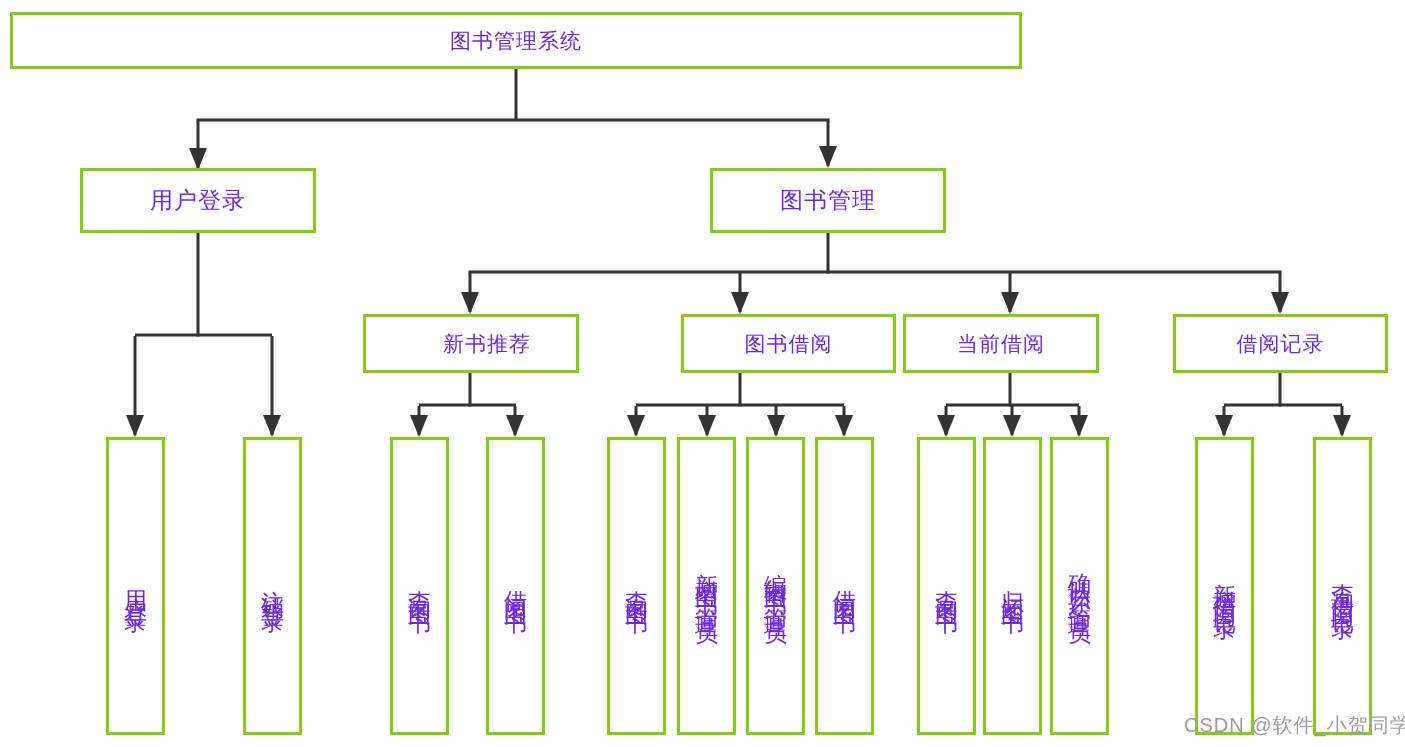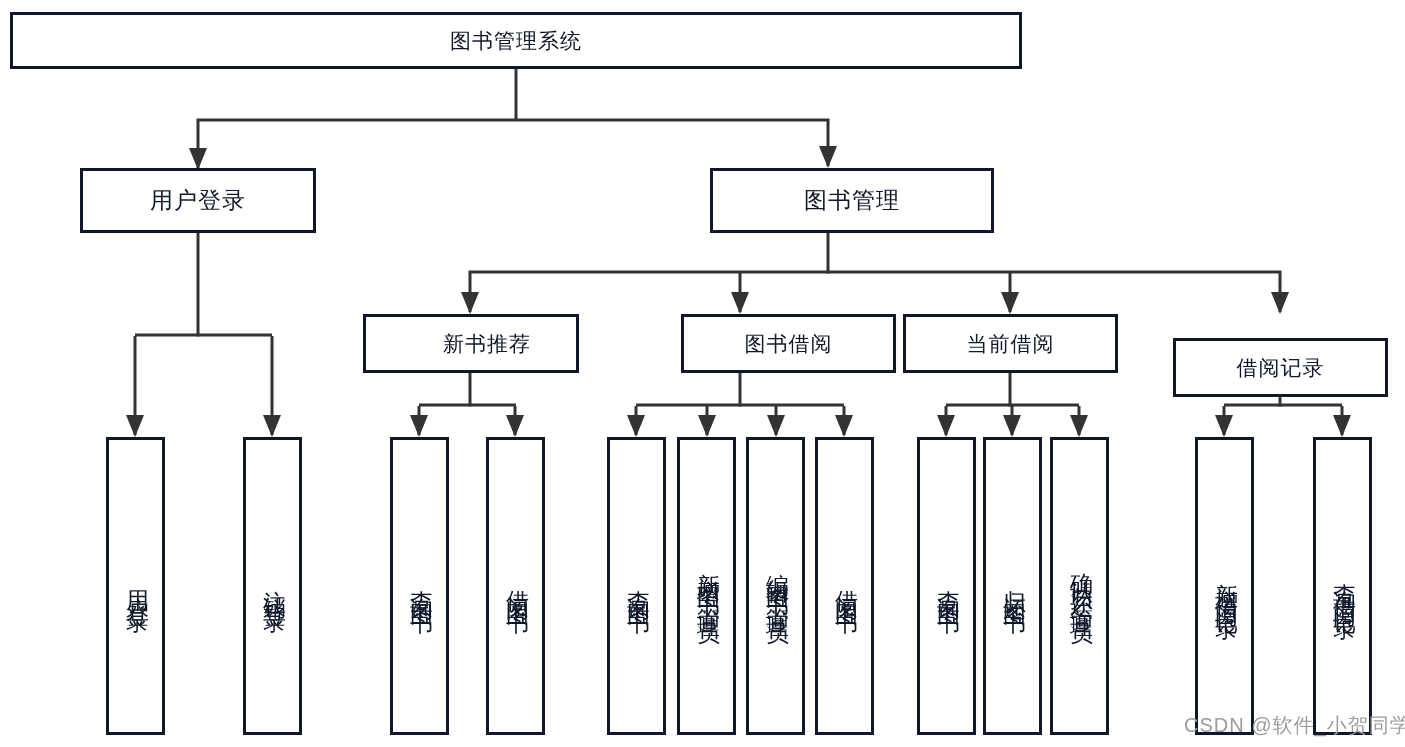--- a/index.html
+++ b/index.html
@@ -14,52 +14,51 @@
   }
   .wires {
     position: absolute;
     left: 0; top: 0;
     width: 1405px; height: 747px;
     pointer-events: none;
   }
   .node {
     position: absolute;
     box-sizing: border-box;
-    border: 3px solid #0f172a;
+    border: 3px solid #84cc16;
     background: #ffffff;
     display: flex;
     align-items: center;
     justify-content: center;
     text-align: center;
-    color: #0f172a;
-    font-family: Liberation Mono, monospace;
+    color: #6d28d9;
   }
   .h1 { font-size: 21px; letter-spacing: 1px; }
   .h2 { font-size: 23px; letter-spacing: 1px; }
   .h3 { font-size: 21px; letter-spacing: 1px; }
   .leaf {
     top: 437px;
     width: 59px;
     height: 298px;
     writing-mode: vertical-rl;
     text-orientation: mixed;
     font-size: 23px;
     letter-spacing: 7px;
     line-height: 1;
   }
   
   #n-root   { left: 10px;  top: 12px;  width: 1012px; height: 57px; }
   
   #n-login  { left: 80px;  top: 168px; width: 236px;  height: 65px; }
-  #n-mgmt   { left: 710px; top: 168px; width: 284px;  height: 65px; }
+  #n-mgmt   { left: 710px; top: 168px; width: 236px;  height: 65px; }
   
   #g-newbook { left: 363px;  top: 314px; width: 216px; height: 59px; padding-left: 32px; }
   #g-borrow  { left: 633px;  top: 314px; width: 215px; height: 59px; margin-left: 48px; }
-  #g-current { left: 903px;  top: 314px; width: 215px; height: 59px; }
-  #g-records { left: 1173px; top: 314px; width: 215px; height: 59px; margin-top: 24px; }
+  #g-current { left: 903px;  top: 314px; width: 196px; height: 59px; }
+  #g-records { left: 1173px; top: 314px; width: 215px; height: 59px; }
   
   #l-a1 { left: 106px; }
   #l-a2 { left: 243px; }
   #l-b1 { left: 390px; }
   #l-b2 { left: 486px; }
   #l-c1 { left: 607px; }
   #l-c2 { left: 677px; }
   #l-c3 { left: 746px; }
   #l-c4 { left: 815px; }
   #l-d1 { left: 917px; }

